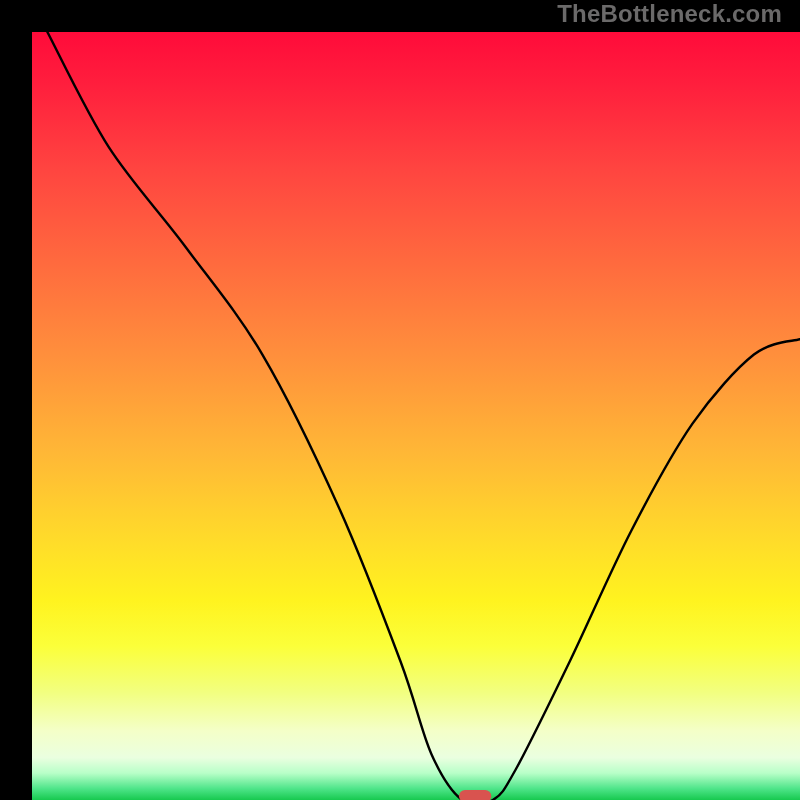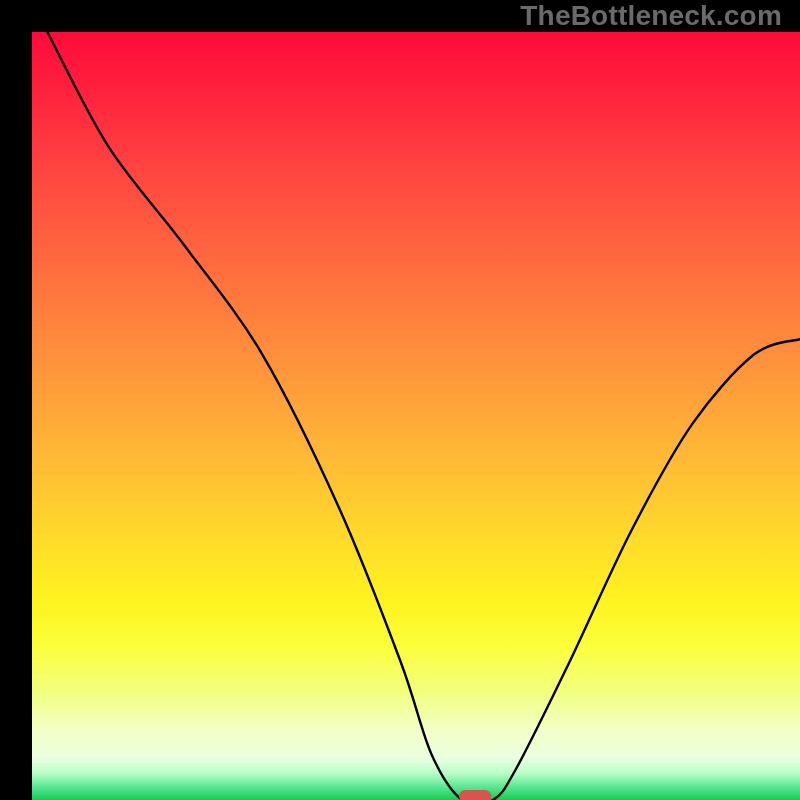--- a/index.html
+++ b/index.html
@@ -23,21 +23,21 @@
     left: 16px;
     top: 16px;
     width: 768px;
     height: 768px;
   }
   .watermark {
     position: absolute;
     top: 0px;
     right: 18px;
     font-family: Arial, Helvetica, sans-serif;
-    font-size: 28px;
+    font-size: 24px;
     font-weight: 600;
     color: #6b6a6a;
     letter-spacing: 0.2px;
   }
   svg {
     display: block;
   }
 </style>
 </head>
 <body>

